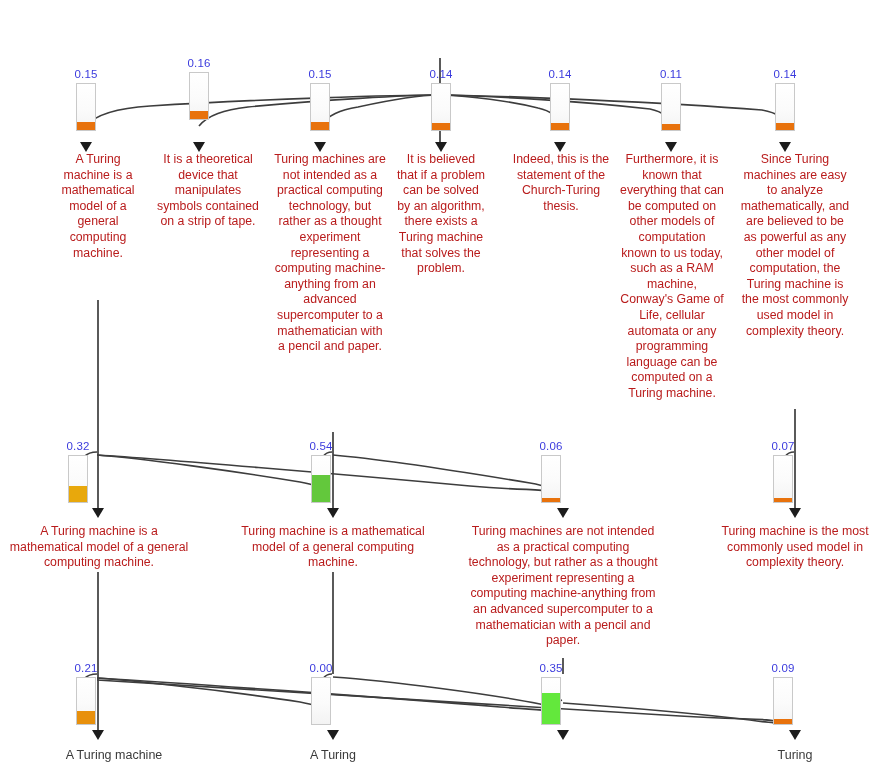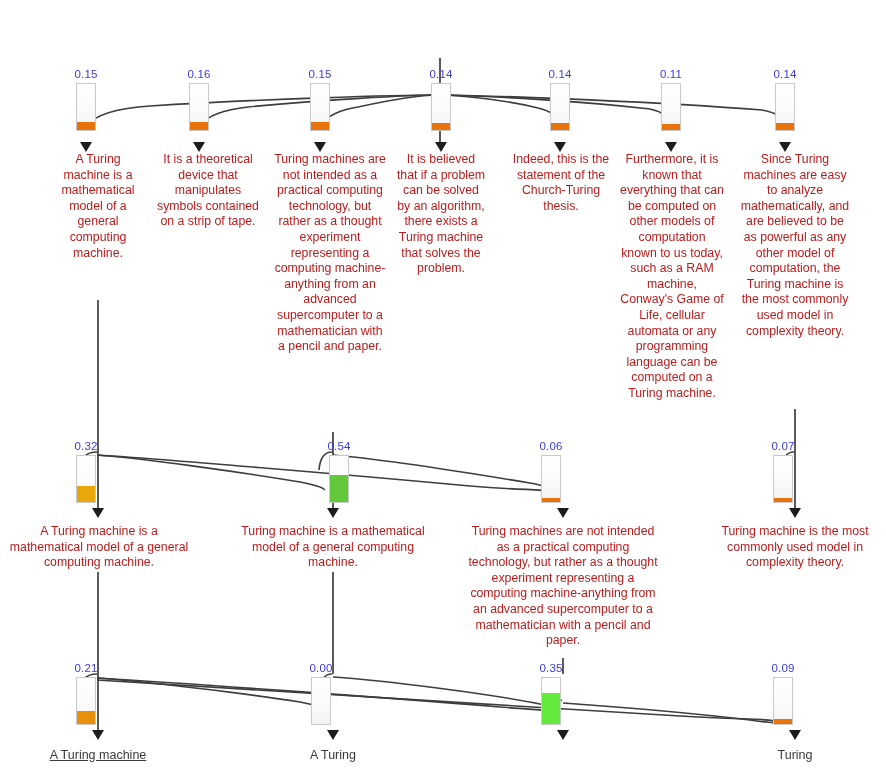--- a/index.html
+++ b/index.html
@@ -134,21 +134,21 @@
     <polygon points="327,730 339,730 333,740"></polygon>
     <polygon points="557,730 569,730 563,740"></polygon>
     <polygon points="789,730 801,730 795,740"></polygon>
   </svg>
 
 
   <div class="gauge" style="left:76px; top:83px;">
     <span class="val">0.15</span>
     <span class="fill" style="height:8px; background:#e8720c;"></span>
   </div>
-  <div class="gauge" style="left:189px; top:83px;">
+  <div class="gauge" style="left:189px; top:72px;">
     <span class="val">0.16</span>
     <span class="fill" style="height:8px; background:#e8720c;"></span>
   </div>
   <div class="gauge" style="left:310px; top:83px;">
     <span class="val">0.15</span>
     <span class="fill" style="height:8px; background:#e8720c;"></span>
   </div>
   <div class="gauge" style="left:431px; top:83px;">
     <span class="val">0.14</span>
     <span class="fill" style="height:7px; background:#e8720c;"></span>
@@ -167,25 +167,25 @@
   </div>
 
   <div class="node" style="left:52px; top:152px; width:92px;">A Turing machine is a mathematical model of a general computing machine.</div>
   <div class="node" style="left:156px; top:152px; width:104px;">It is a theoretical device that manipulates symbols contained on a strip of tape.</div>
   <div class="node" style="left:274px; top:152px; width:112px;">Turing machines are not intended as a practical computing technology, but rather as a thought experiment representing a computing machine-anything from an advanced supercomputer to a mathematician with a pencil and paper.</div>
   <div class="node" style="left:395px; top:152px; width:92px;">It is believed that if a problem can be solved by an algorithm, there exists a Turing machine that solves the problem.</div>
   <div class="node" style="left:512px; top:152px; width:98px;">Indeed, this is the statement of the Church-Turing thesis.</div>
   <div class="node" style="left:620px; top:152px; width:104px;">Furthermore, it is known that everything that can be computed on other models of computation known to us today, such as a RAM machine, Conway's Game of Life, cellular automata or any programming language can be computed on a Turing machine.</div>
   <div class="node" style="left:740px; top:152px; width:110px;">Since Turing machines are easy to analyze mathematically, and are believed to be as powerful as any other model of computation, the Turing machine is the most commonly used model in complexity theory.</div>
 
-  <div class="gauge" style="left:76px; top:455px;">
+  <div class="gauge" style="left:68px; top:455px;">
     <span class="val">0.32</span>
     <span class="fill" style="height:16px; background:#e8a80c;"></span>
   </div>
-  <div class="gauge" style="left:329px; top:455px;">
+  <div class="gauge" style="left:311px; top:455px;">
     <span class="val">0.54</span>
     <span class="fill" style="height:27px; background:#63c83c;"></span>
   </div>
   <div class="gauge" style="left:541px; top:455px;">
     <span class="val">0.06</span>
     <span class="fill" style="height:4px; background:#e8720c;"></span>
   </div>
   <div class="gauge" style="left:773px; top:455px;">
     <span class="val">0.07</span>
     <span class="fill" style="height:4px; background:#e8720c;"></span>
@@ -206,18 +206,18 @@
   </div>
   <div class="gauge" style="left:541px; top:677px;">
     <span class="val">0.35</span>
     <span class="fill" style="height:31px; background:#63e83c;"></span>
   </div>
   <div class="gauge" style="left:773px; top:677px;">
     <span class="val">0.09</span>
     <span class="fill" style="height:5px; background:#e8720c;"></span>
   </div>
 
-  <div class="leaf" style="left:0px; top:748px; width:196px;text-decoration:underline;">A Turing machine</div>
+  <div class="leaf" style="left:16px; top:748px; width:196px;">A Turing machine</div>
   <div class="leaf" style="left:235px; top:748px; width:196px;">A Turing</div>
   <div class="leaf" style="left:484px; top:748px; width:196px;margin-top:40px;">Turing machine</div>
   <div class="leaf" style="left:697px; top:748px; width:196px;">Turing</div>
 
 </div>
 
 </body></html>

